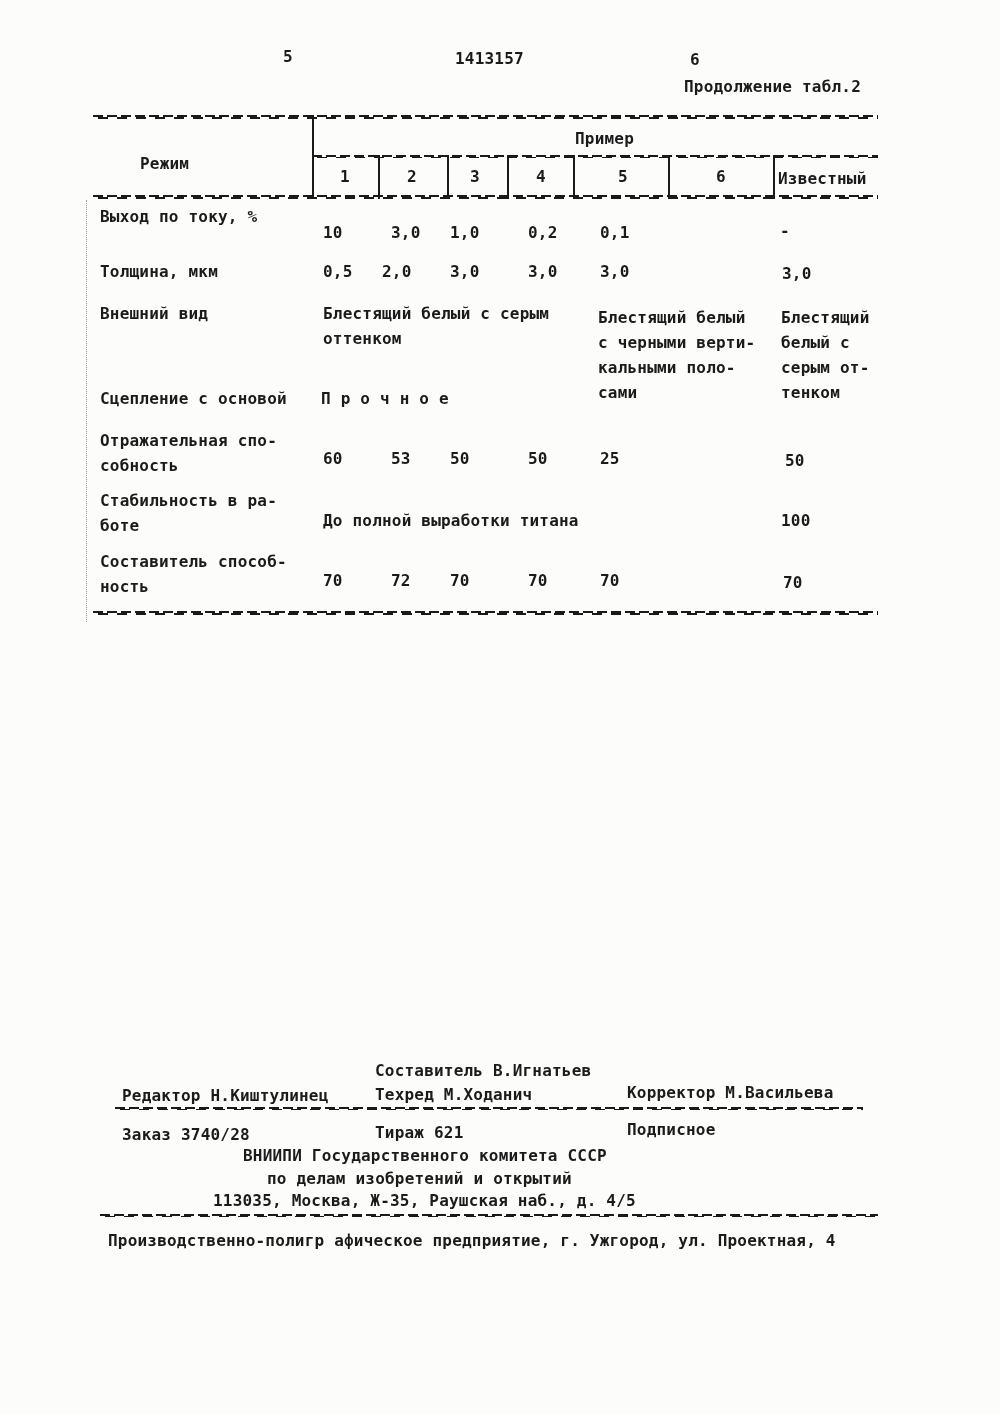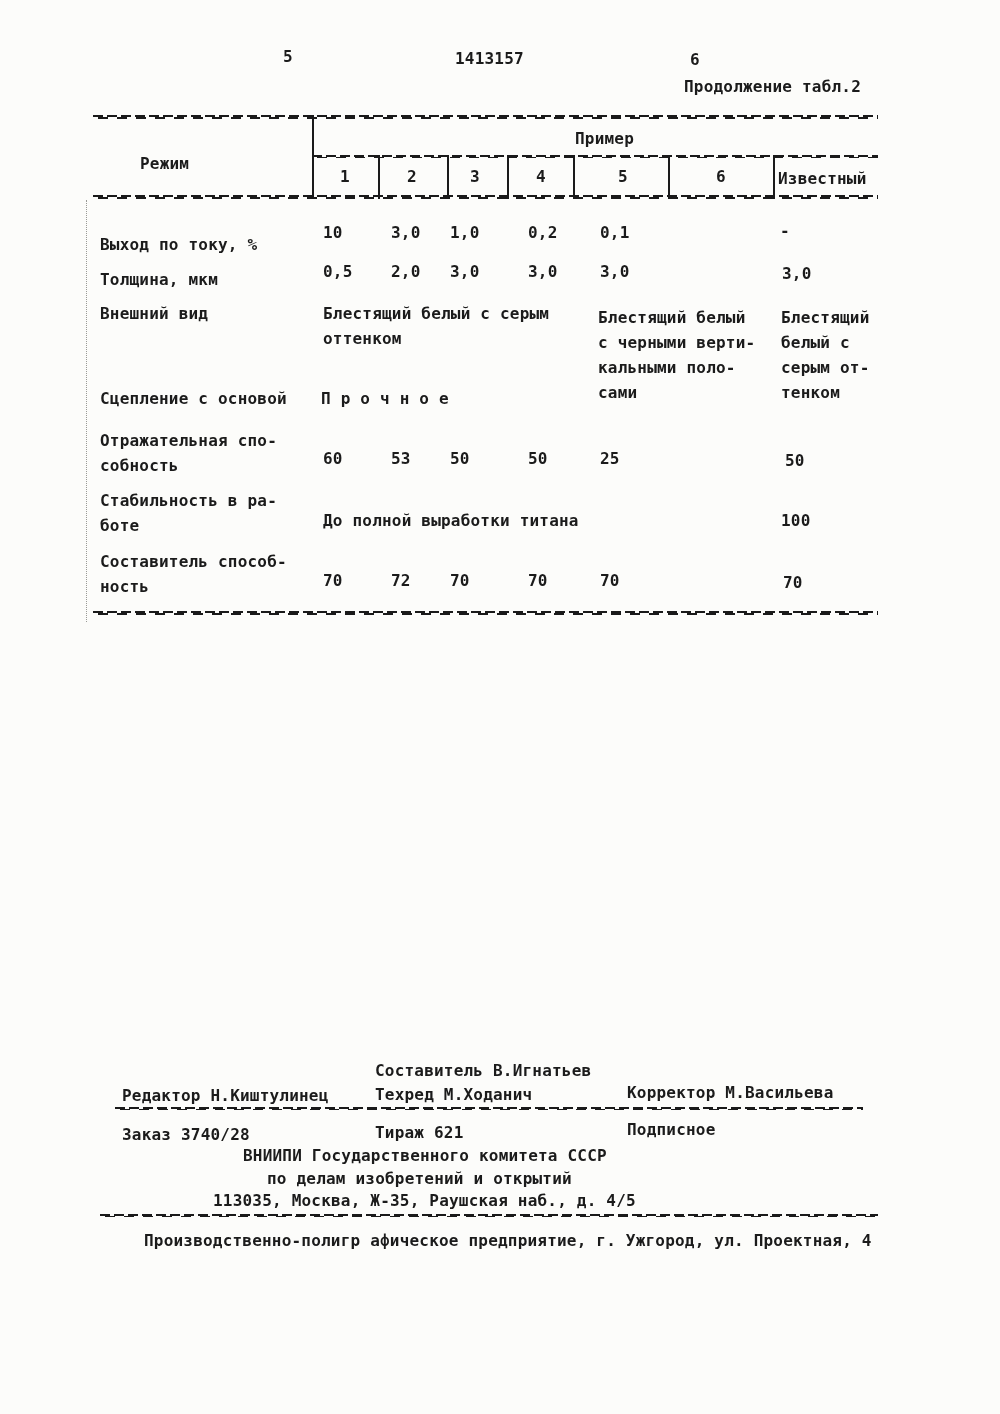--- a/index.html
+++ b/index.html
@@ -60,31 +60,31 @@
   <span class="t" style="left:340px;top:164px;">1</span>
   <span class="t" style="left:407px;top:164px;">2</span>
   <span class="t" style="left:470px;top:164px;">3</span>
   <span class="t" style="left:536px;top:164px;">4</span>
   <span class="t" style="left:618px;top:164px;">5</span>
   <span class="t" style="left:716px;top:164px;">6</span>
   <span class="t" style="left:778px;top:166px;">Известный</span>
 
   <div class="dash" style="left:93px;top:195px;width:785px;"></div>
 
-  <span class="t" style="left:100px;top:232px;text-align:center;">Выход по току, %</span>
+  <span class="t" style="left:100px;top:204px;text-align:center;">Выход по току, %</span>
   <span class="t" style="left:323px;top:220px;">10</span>
   <span class="t" style="left:391px;top:220px;">3,0</span>
   <span class="t" style="left:450px;top:220px;">1,0</span>
   <span class="t" style="left:528px;top:220px;">0,2</span>
   <span class="t" style="left:600px;top:220px;">0,1</span>
   <span class="t" style="left:780px;top:218px;">-</span>
 
-  <span class="t" style="left:100px;top:259px;margin-top:8px;">Толщина, мкм</span>
+  <span class="t" style="left:100px;top:259px;">Толщина, мкм</span>
   <span class="t" style="left:323px;top:259px;">0,5</span>
-  <span class="t" style="left:391px;top:259px;">2,0</span>
+  <span class="t" style="left:382px;top:259px;">2,0</span>
   <span class="t" style="left:450px;top:259px;">3,0</span>
   <span class="t" style="left:528px;top:259px;">3,0</span>
   <span class="t" style="left:600px;top:259px;">3,0</span>
   <span class="t" style="left:782px;top:261px;">3,0</span>
 
   <span class="t" style="left:100px;top:301px;">Внешний вид</span>
   <span class="t" style="left:323px;top:301px;">Блестящий белый с серым
 оттенком</span>
   <span class="t" style="left:598px;top:305px;">Блестящий белый
 с черными верти-
@@ -133,15 +133,15 @@
   <span class="t" style="left:122px;top:1122px;">Заказ 3740/28</span>
   <span class="t" style="left:375px;top:1120px;">Тираж 621</span>
   <span class="t" style="left:627px;top:1117px;">Подписное</span>
 
   <span class="t" style="left:243px;top:1143px;">ВНИИПИ Государственного комитета СССР</span>
   <span class="t" style="left:267px;top:1166px;">по делам изобретений и открытий</span>
   <span class="t" style="left:213px;top:1188px;">113035, Москва, Ж-35, Раушская наб., д. 4/5</span>
 
   <div class="dash thin" style="left:100px;top:1214px;width:778px;"></div>
 
-  <span class="t" style="left:108px;top:1228px;margin-left:36px;">Производственно-полигр афическое предприятие, г. Ужгород, ул. Проектная, 4</span>
+  <span class="t" style="left:108px;top:1228px;">Производственно-полигр афическое предприятие, г. Ужгород, ул. Проектная, 4</span>
 
 </div>
 
 </body></html>

